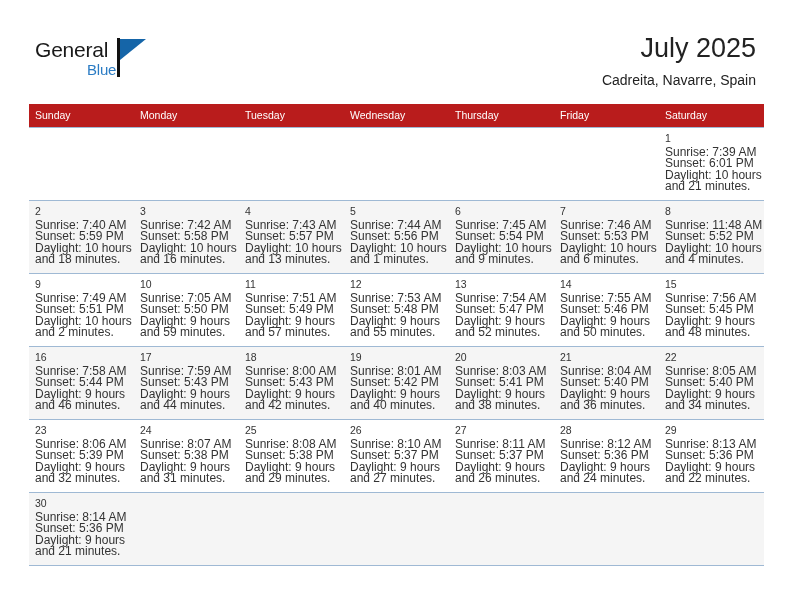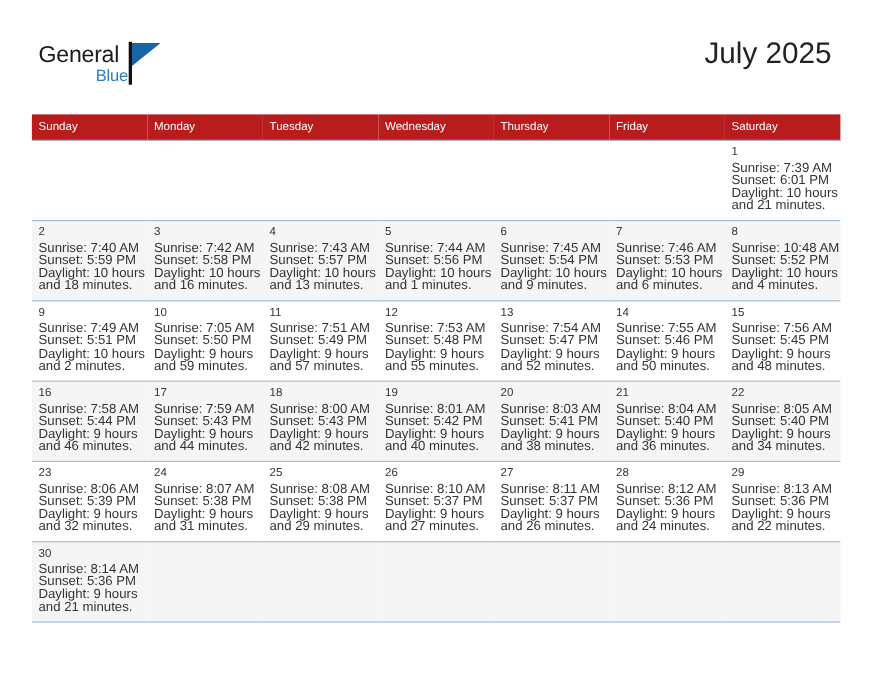--- a/index.html
+++ b/index.html
@@ -155,20 +155,21 @@
 
     <div class="logo">
       <span class="logo-general">General</span>
       <span class="logo-mast"></span>
       <span class="logo-flag"></span>
       <span class="logo-blue">Blue</span>
     </div>
 
     <div class="title-block">
       <div class="cal-title">July 2025</div>
+      <div class="cal-subtitle">Cadreita, Navarre, Spain</div>
     </div>
 
   </div>
 
   <table class="calendar">
     <thead>
       <tr id="weekday-row">
           <th>Sunday</th>
           <th>Monday</th>
           <th>Tuesday</th>
@@ -274,21 +275,21 @@
                 <div>Sunset: 5:53 PM</div>
                 <div>Daylight: 10 hours</div>
                 <div>and 6 minutes.</div>
               </div>
             </div>
           </td>
           <td>
             <div class="cell">
               <div class="daynum">8</div>
               <div class="info">
-                <div>Sunrise: 10:48 AM</div>
+                <div>Sunrise: 11:48 AM</div>
                 <div>Sunset: 5:52 PM</div>
                 <div>Daylight: 10 hours</div>
                 <div>and 4 minutes.</div>
               </div>
             </div>
           </td>
         </tr>
         <tr>
           <td>
             <div class="cell">

